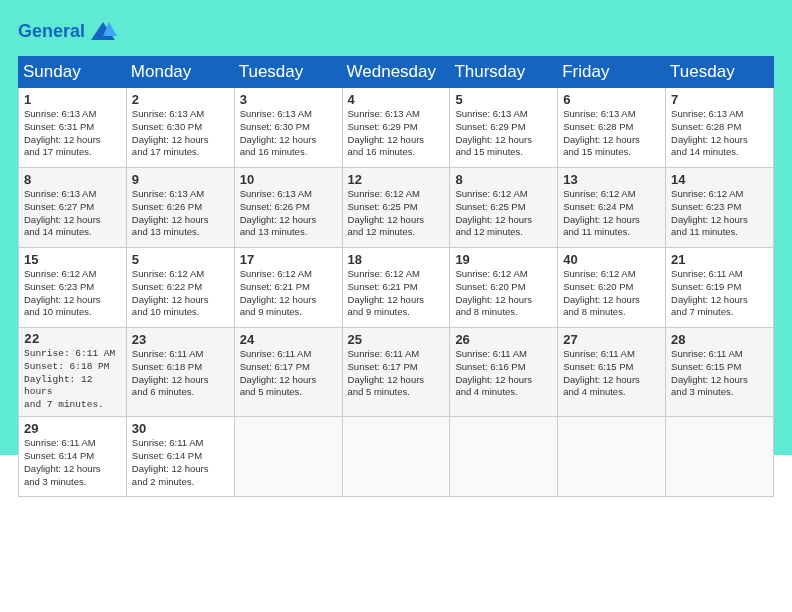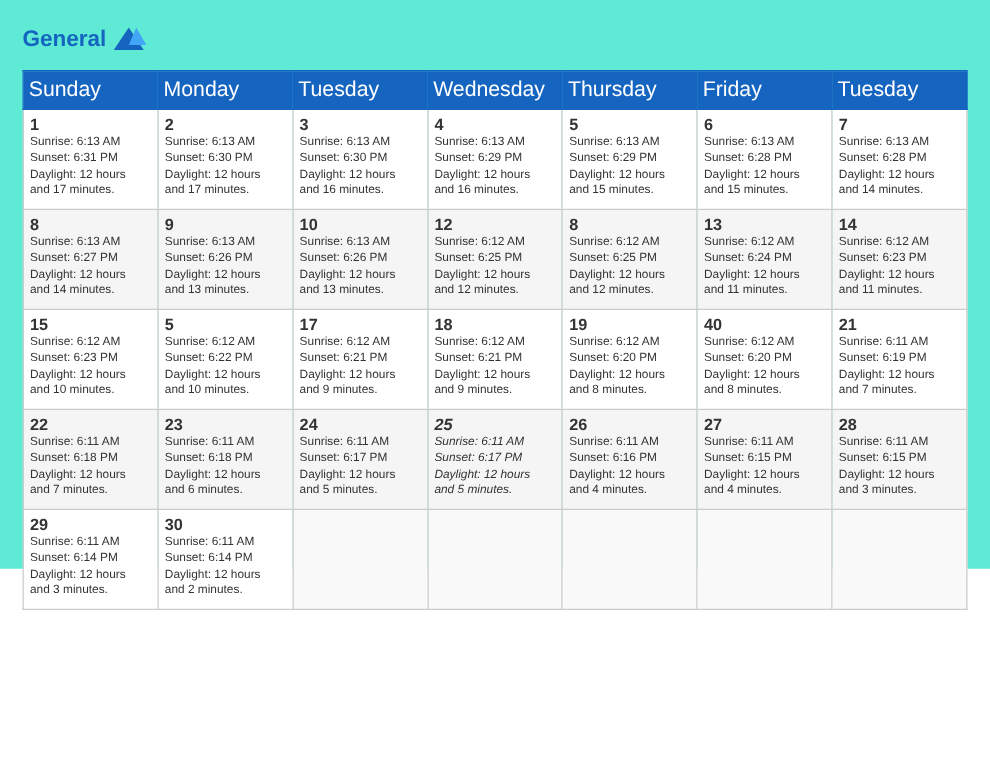--- a/index.html
+++ b/index.html
@@ -219,33 +219,33 @@
           <td style="background: rgb(255, 255, 255);">
             <span class="day-num">40</span>
             <div class="day-info">Sunrise: 6:12 AM<br>Sunset: 6:20 PM<br>Daylight: 12 hours<br>and 8 minutes.</div>
           </td>
           <td style="background: rgb(255, 255, 255); margin-top: 13px;">
             <span class="day-num">21</span>
             <div class="day-info">Sunrise: 6:11 AM<br>Sunset: 6:19 PM<br>Daylight: 12 hours<br>and 7 minutes.</div>
           </td>
         </tr>
         <tr>
-          <td style="background: rgb(245, 245, 245);">
+          <td style="background: rgb(245, 245, 245); font-family: Liberation Mono, monospace;">
             <span class="day-num">22</span>
             <div class="day-info">Sunrise: 6:11 AM<br>Sunset: 6:18 PM<br>Daylight: 12 hours<br>and 7 minutes.</div>
           </td>
           <td style="background: rgb(245, 245, 245);">
             <span class="day-num">23</span>
             <div class="day-info">Sunrise: 6:11 AM<br>Sunset: 6:18 PM<br>Daylight: 12 hours<br>and 6 minutes.</div>
           </td>
           <td style="background: rgb(245, 245, 245);">
             <span class="day-num">24</span>
             <div class="day-info">Sunrise: 6:11 AM<br>Sunset: 6:17 PM<br>Daylight: 12 hours<br>and 5 minutes.</div>
           </td>
-          <td style="background: rgb(245, 245, 245); font-style: italic;">
+          <td style="background: rgb(245, 245, 245);">
             <span class="day-num">25</span>
             <div class="day-info">Sunrise: 6:11 AM<br>Sunset: 6:17 PM<br>Daylight: 12 hours<br>and 5 minutes.</div>
           </td>
           <td style="background: rgb(245, 245, 245);">
             <span class="day-num">26</span>
             <div class="day-info">Sunrise: 6:11 AM<br>Sunset: 6:16 PM<br>Daylight: 12 hours<br>and 4 minutes.</div>
           </td>
           <td style="background: rgb(245, 245, 245);">
             <span class="day-num">27</span>
             <div class="day-info">Sunrise: 6:11 AM<br>Sunset: 6:15 PM<br>Daylight: 12 hours<br>and 4 minutes.</div>

